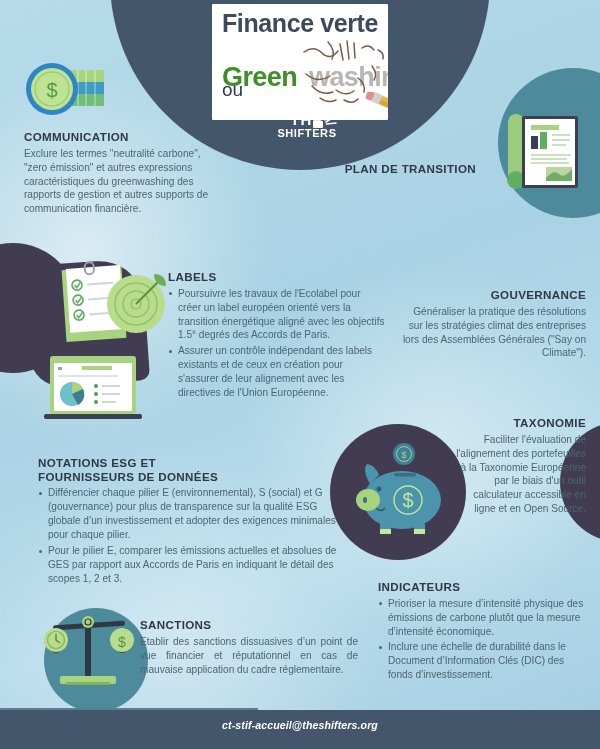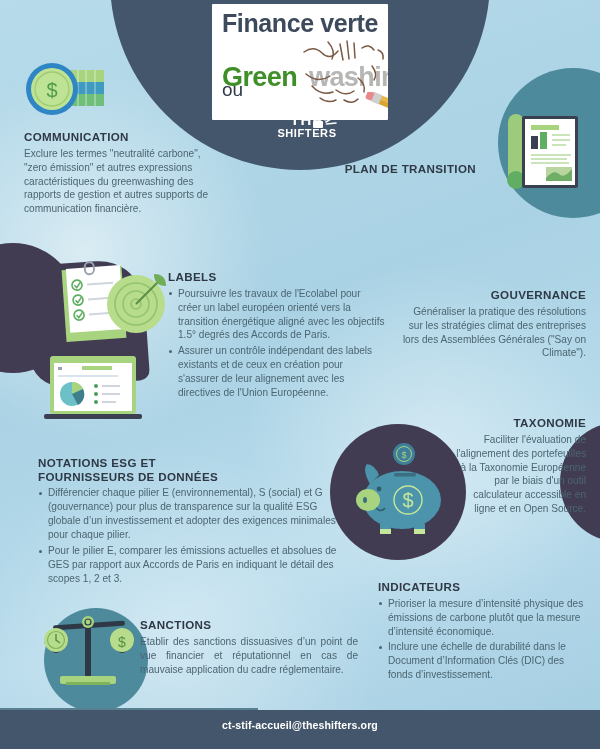--- a/index.html
+++ b/index.html
@@ -100,21 +100,21 @@
   .footer{
     position:absolute;left:0;top:710px;width:600px;height:39px;
     background:#44566b;
   }
   .footer-strip{
     position:absolute;left:0;top:708px;width:258px;height:3px;
     background:#5b7f92;
   }
   .footer-mail{
     position:absolute;left:0;top:719px;width:600px;text-align:center;
-    color:#ffffff;font-size:10.6px;font-weight:bold;letter-spacing:.1px;
+    color:#ffffff;font-size:10.6px;font-weight:bold;letter-spacing:.1px;font-style:italic;
   }
   
   .ill{position:absolute;}
 </style>
 </head>
 <body>
 
 <div class="page">
 
   <div class="blob-top-dark"></div>

